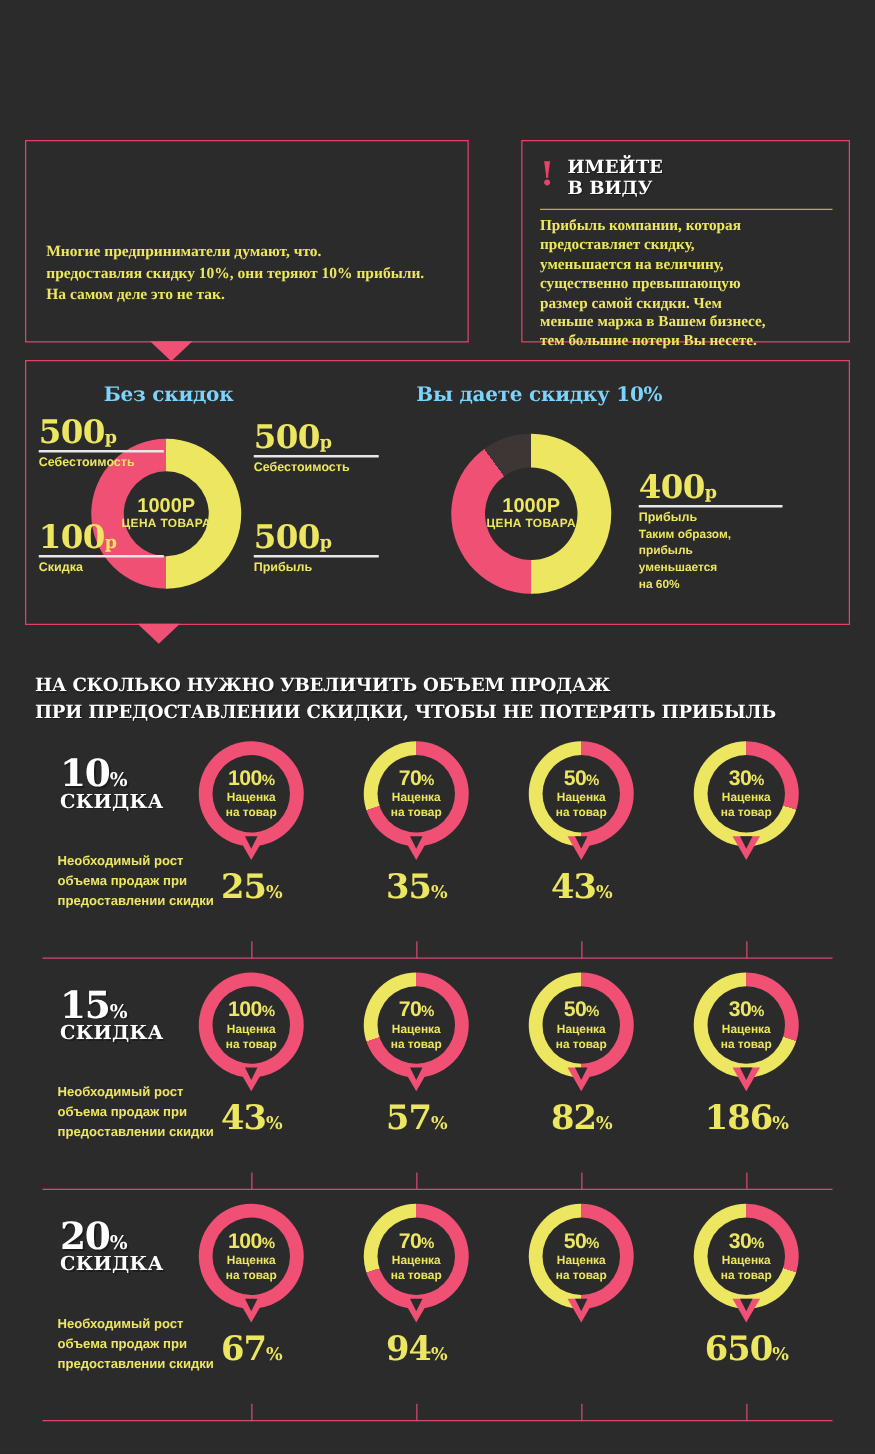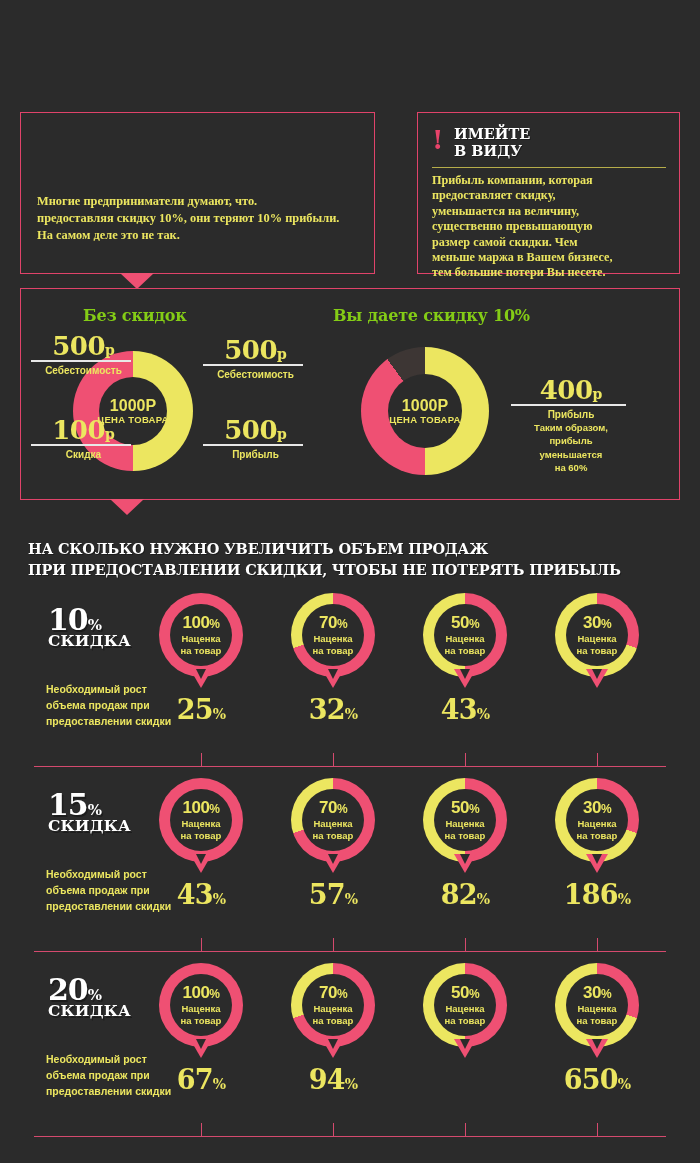--- a/index.html
+++ b/index.html
@@ -104,21 +104,21 @@
   .arr-2{left:110px;top:499px;}
 
   
   .panel{
     position:absolute;left:20px;top:288px;width:660px;height:212px;
     border:1px solid #e0436a;box-sizing:border-box;background:#2b2b2b;
   }
   .panel-h{
     position:absolute;
     font-family:"DejaVu Serif", serif;font-weight:bold;
-    font-size:16px;color:#84cc16;letter-spacing:-0.2px;
+    font-size:16px;color:#7dd3fc;letter-spacing:-0.2px;
   }
   .ph-1{left:62px;top:17px;}
   .ph-2{left:312px;top:17px;}
 
   .donut{position:absolute;border-radius:50%;}
   .donut .hole{
     position:absolute;border-radius:50%;background:#2b2b2b;
     left:50%;top:50%;transform:translate(-50%,-50%);
   }
   .donut-label{
@@ -128,21 +128,21 @@
   .donut-label .big{
     font-family:"Liberation Sans", sans-serif;font-weight:bold;
     font-size:16px;color:#ece660;line-height:17px;display:block;
   }
   .donut-label .small{
     font-family:"Liberation Sans", sans-serif;font-weight:bold;
     font-size:9.5px;color:#ece660;line-height:12px;display:block;letter-spacing:0.3px;
   }
 
   
-  .callout{position:absolute;text-align:center;}
+  .callout{position:absolute;}
   .callout .num{
     font-family:"DejaVu Serif", serif;font-weight:bold;
     font-size:26px;color:#ece660;line-height:26px;letter-spacing:-0.5px;
   }
   .callout .cur{font-size:14px;font-family:"DejaVu Serif",serif;font-weight:bold;}
   .callout .rule{height:1.5px;background:#e8e8e8;margin-top:1px;}
   .callout .cap{
     font-family:"Liberation Sans", sans-serif;font-weight:bold;
     font-size:10px;color:#ece660;line-height:13px;margin-top:2px;display:block;
   }
@@ -346,21 +346,21 @@
           <div class="ring-hole"></div>
         </div>
       <div class="tip"></div>
         <div class="tip-inner"></div>
       <div class="pin-txt">
         <span class="p-big"><span>70</span><span class="pp">%</span></span>
         <span class="p-sub">Наценка
 на товар</span>
       </div>
     </div>
-    <div class="growth" style="left:273px;"><span>32</span><span class="gp">%</span></div>
+    <div class="growth" style="left:273px;"><span>35</span><span class="gp">%</span></div>
 
     <div class="pin" style="left:423px;top:0px;">
       <div class="ring" style="background:conic-gradient(from 0deg,#ef5073 0deg 180deg,#ece660 180deg 360deg);">
           <div class="ring-hole"></div>
         </div>
       <div class="tip"></div>
         <div class="tip-inner"></div>
       <div class="pin-txt">
         <span class="p-big"><span>50</span><span class="pp">%</span></span>
         <span class="p-sub">Наценка

